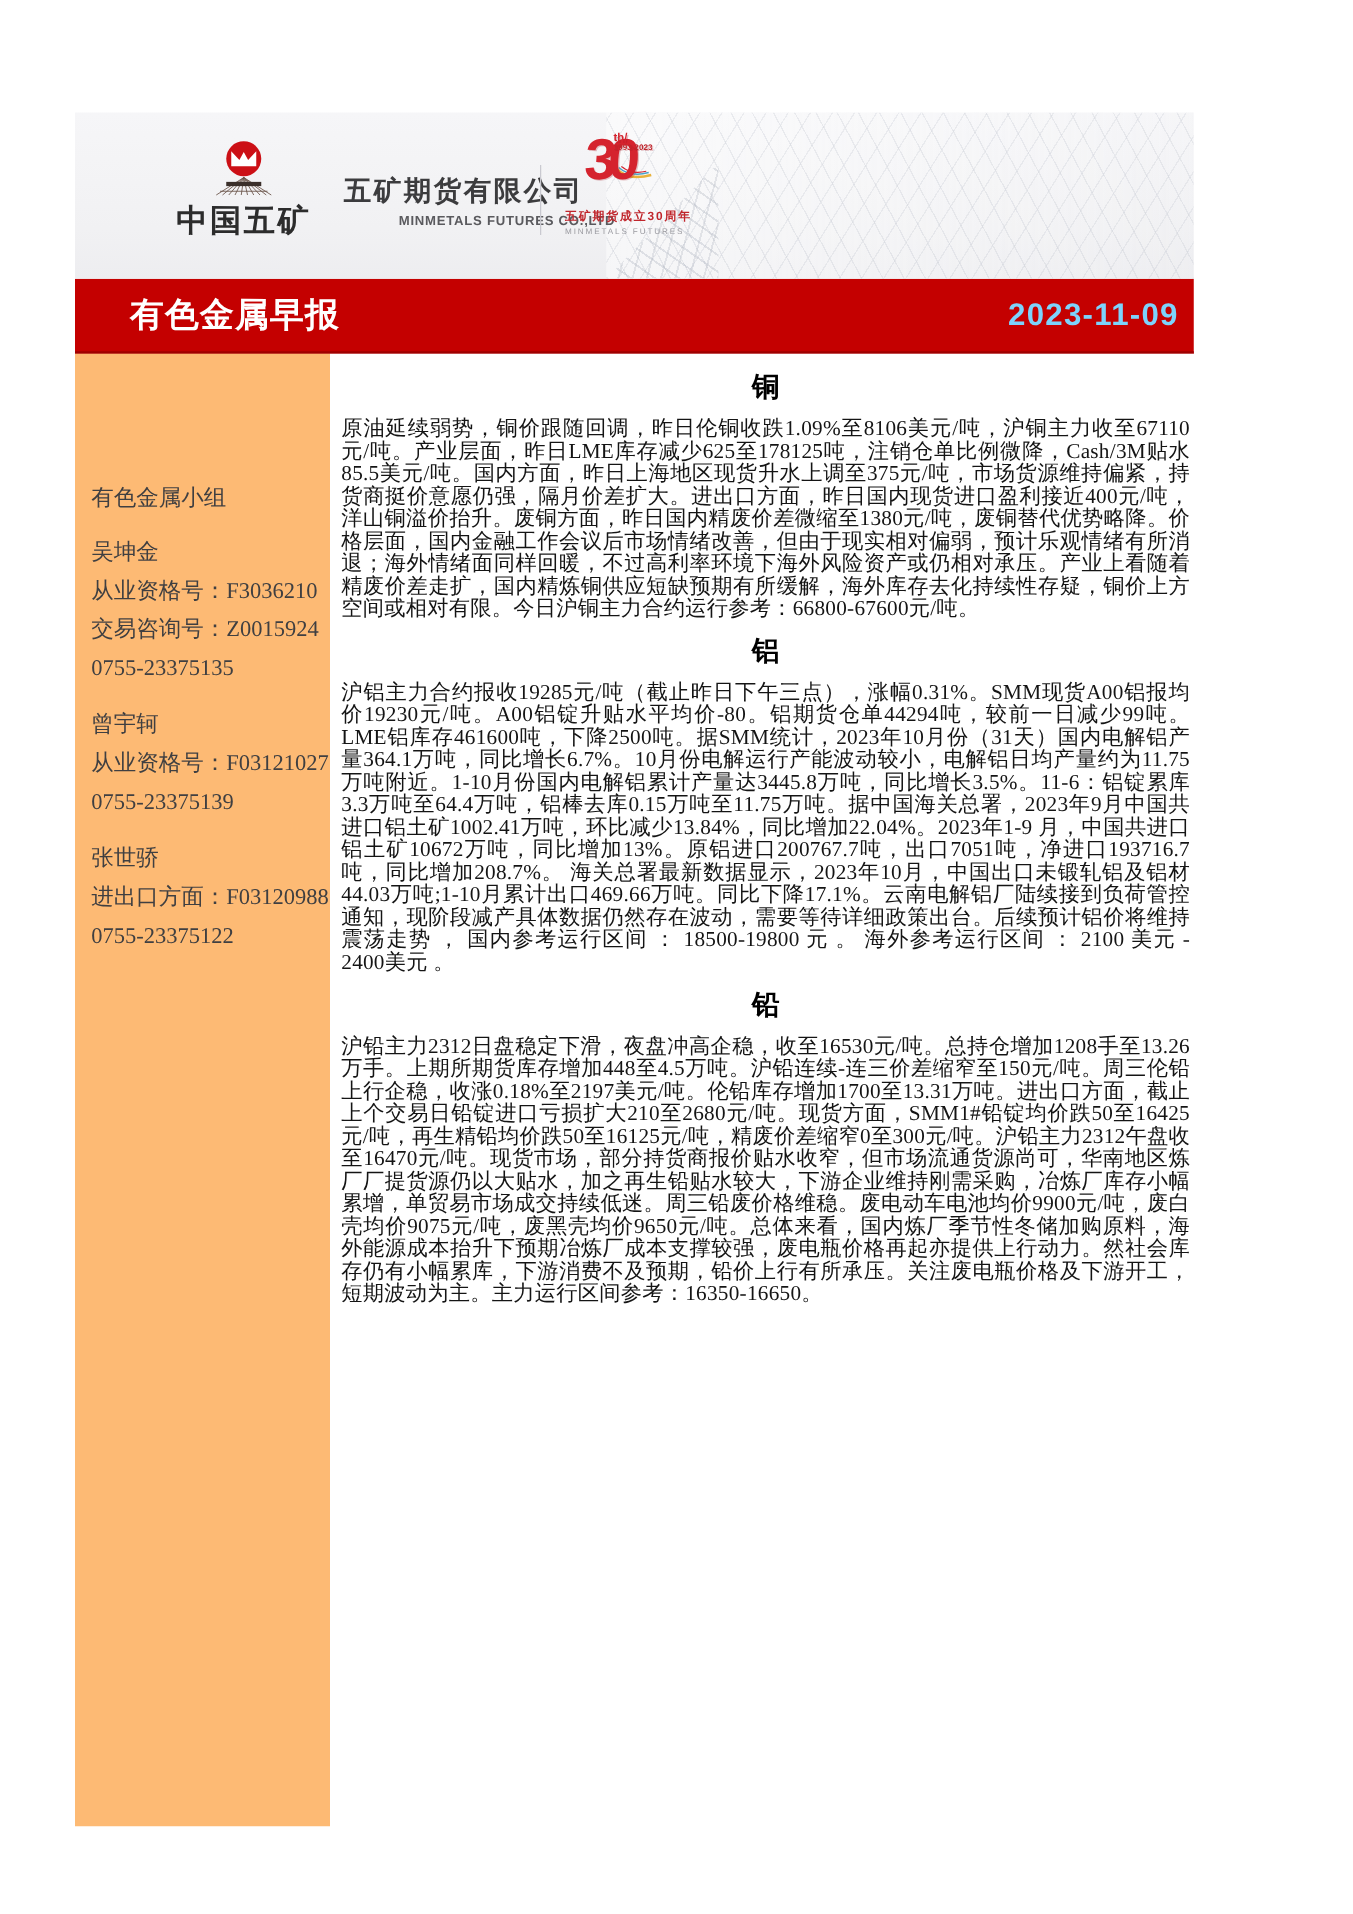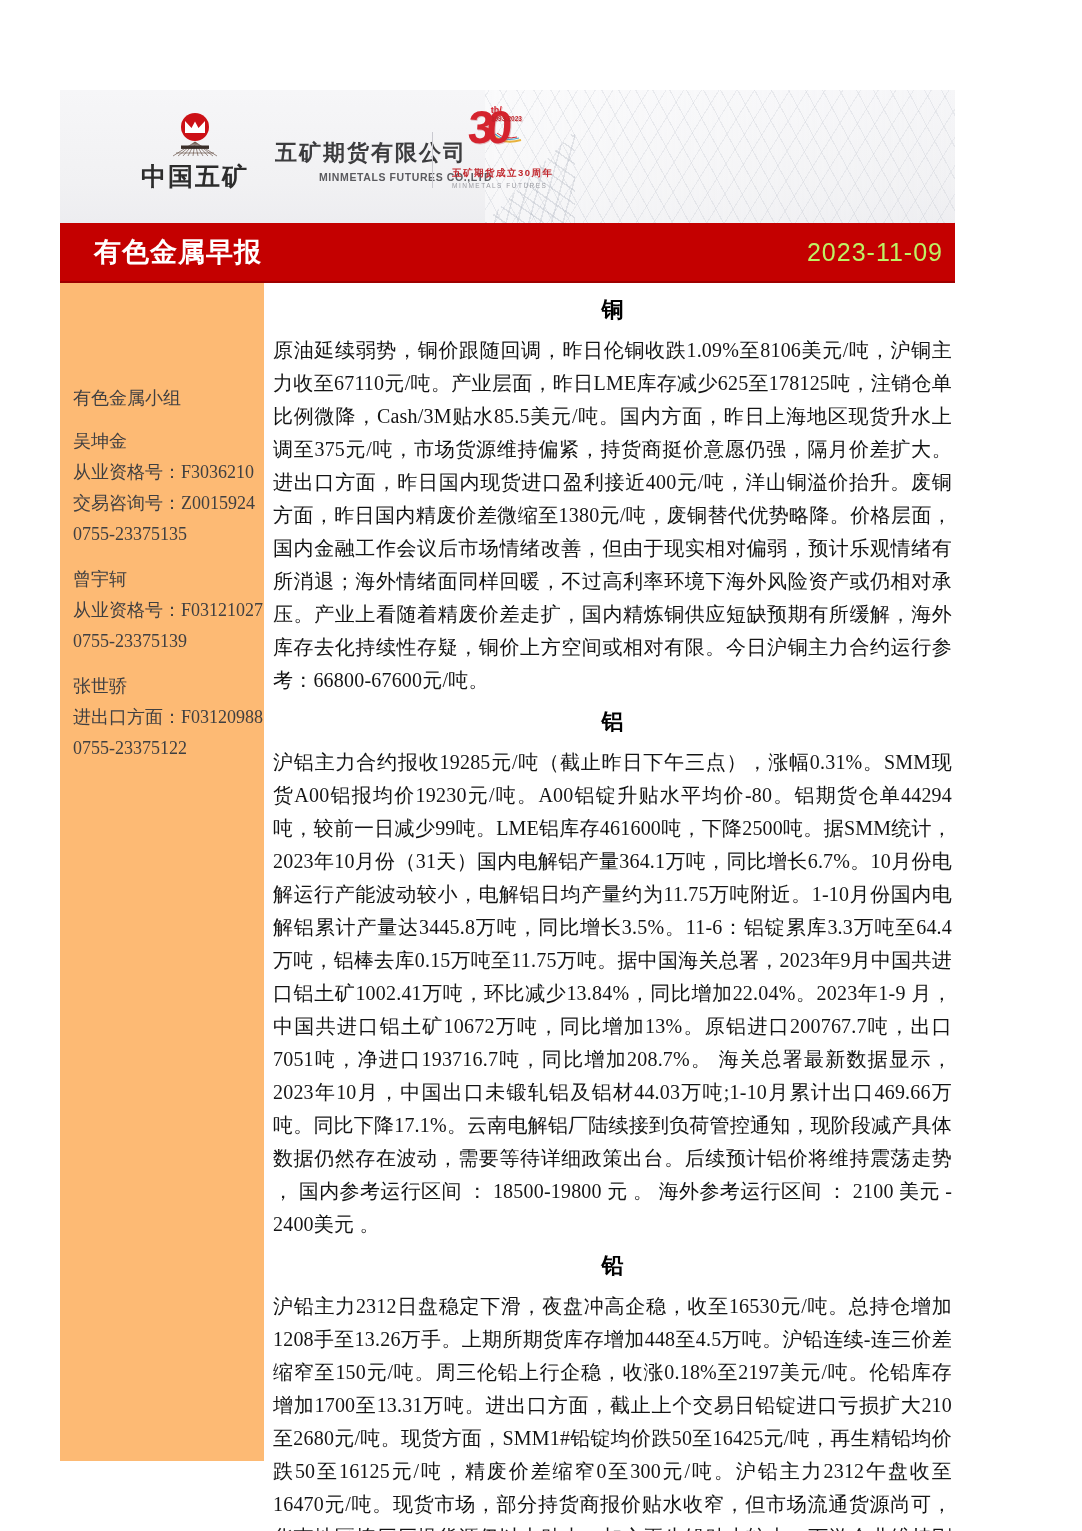--- a/index.html
+++ b/index.html
@@ -31,39 +31,39 @@
              text-shadow:1px 1px 0 rgba(160,20,30,.25);}
   .anniv-sup{position:absolute;right:-16px;top:2px;text-align:left;transform:skewX(4deg);letter-spacing:0;}
   .anniv-th{font-size:9px;font-weight:bold;color:#d5232e;line-height:9px;}
   .anniv-years{font-size:6.5px;color:#c0262c;line-height:8px;}
   .anniv-ribbon{width:40px;height:10px;margin:-4px auto 0 -18px;}
   .anniv-cap-cn{font-size:9.5px;font-weight:bold;color:#c0262c;letter-spacing:1.5px;margin-top:17px;white-space:nowrap;text-align:center;}
   .anniv-cap-en{font-size:6.5px;color:#9a9aa0;letter-spacing:1.5px;margin-top:2px;white-space:nowrap;}
 
   
   .banner{height:60px;background:#c40000;border-bottom:2px solid #9e0000;display:flex;
-          align-items:center;justify-content:space-between;padding:0 12px 0 34px;box-sizing:border-box;}
+          align-items:center;justify-content:space-between;padding:0 12px 0 44px;box-sizing:border-box;}
   .banner-title{color:#fff;font-size:27px;font-weight:bold;letter-spacing:1px;}
-  .banner-date{color:#bef264;font-size:25px;font-weight:normal;letter-spacing:1px;}
+  .banner-date{color:#7dd3fc;font-size:25px;font-weight:bold;letter-spacing:1px;}
 
   
   .body-row{display:flex;align-items:stretch;height:1178px;}
   .sidebar{width:204px;flex:0 0 204px;background:#fdba74;box-sizing:border-box;
            padding:100px 8px 0 13px;color:#3f3f41;
            font-family:"Liberation Serif","DejaVu Serif",serif;font-size:18px;}
   .s-line{line-height:31px;white-space:nowrap;}
   .member{margin-top:14px;}
   .clip-line{line-height:31px;height:31px;white-space:nowrap;overflow:hidden;}
   .clip-line span{display:inline-block;line-height:1.05;height:0.82em;overflow:hidden;vertical-align:top;margin-top:7px;}
 
   .main{flex:1;background:#ffffff;box-sizing:border-box;padding:2px 3px 0 9px;
         font-family:"Liberation Serif","DejaVu Serif",serif;color:#141414;}
   .sec-title{font-family:"Liberation Sans","DejaVu Sans",sans-serif;font-size:22px;font-weight:bold;
              text-align:center;color:#000;margin:10px 0 9px 0;}
-  .sec-body{font-size:20px;line-height:33px;text-align:justify;margin:0 0 4px 0;
+  .sec-body{font-size:17px;line-height:18px;text-align:justify;margin:0 0 4px 0;
             letter-spacing:.2px;}
 
   
   .emblem{display:block;margin:0 auto;}
 </style>
 </head>
 <body>
 
 <div class="page">
   <div class="doc">

